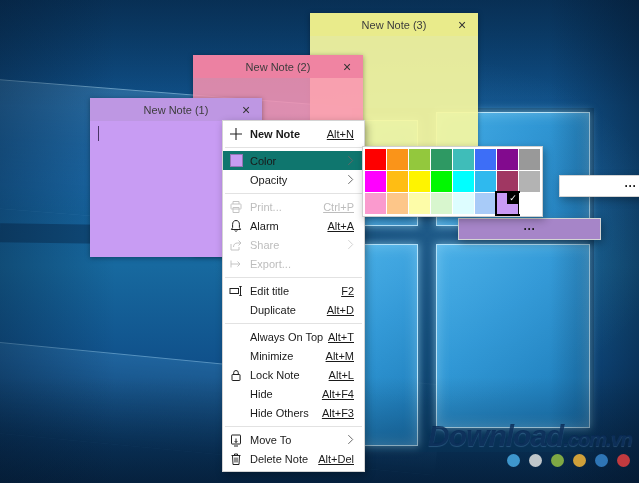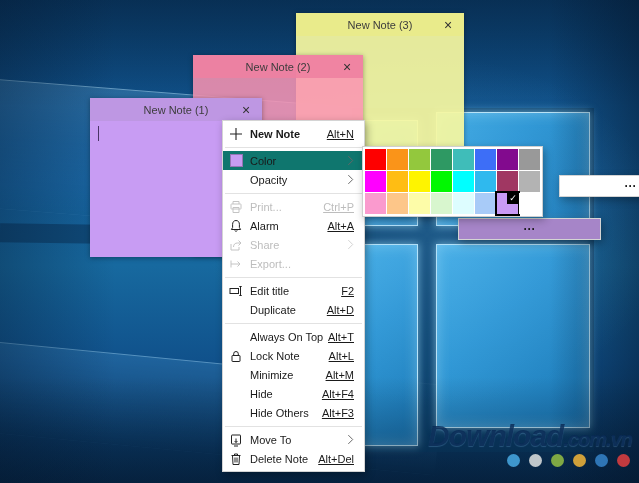--- a/index.html
+++ b/index.html
@@ -43,21 +43,21 @@
   .note .title{position:absolute;left:0;right:0;text-align:center;font-size:11px;color:#3c3c3c;}
   .note .btns{margin-left:auto;display:flex;height:100%;align-items:stretch;position:relative;padding-right:6px;}
   .nbtn{width:24px;display:flex;align-items:center;justify-content:center;color:#333;cursor:default;}
   .nbtn.menu{font-size:12px;font-weight:bold;letter-spacing:0;}
   .nbtn.close{width:20px;font-size:14px;}
   .note .body{position:relative;}
   .cursor{position:absolute;left:8px;top:5px;width:1px;height:15px;background:#4a3566;}
   #note1{left:90px;top:98px;width:172px;height:159px;z-index:3;}
   #note1 .body{height:136px;}
   #note2{left:193px;top:55px;width:170px;height:200px;z-index:2;}
-  #note3{left:296px;top:13px;width:168px;height:202px;z-index:1;}
+  #note3{left:310px;top:13px;width:168px;height:202px;z-index:1;}
 
   
   .menu{position:absolute;left:222px;top:120px;width:143px;background:#fff;border:1px solid #D4D4D4;
     box-shadow:2px 3px 8px rgba(0,0,0,.3);padding:3px 0;z-index:4;box-sizing:border-box;font-size:11px;color:#1a1a1a;}
   .mi{height:19px;display:flex;align-items:center;padding:0 10px 0 6px;}
   .mi.hl{background:#0f766e;}
   .mi .ic{width:14px;height:14px;margin-right:7px;flex:0 0 14px;display:flex;align-items:center;justify-content:center;}
   .mi .lbl{white-space:nowrap;}
   .mi .lbl.b{font-weight:bold;}
   .mi .sc{margin-left:auto;white-space:nowrap;text-decoration:underline;}
@@ -242,34 +242,34 @@
 
     <div class="msep"></div>
 
     <div class="mi">
       <span class="ic"></span>
       <span class="lbl">Always On Top</span>
       <span class="sc">Alt+T</span>
     </div>
 
     <div class="mi">
+      <span class="ic"></span>
+      <span class="lbl">Minimize</span>
+      <span class="sc">Alt+M</span>
+    </div>
+
+    <div class="mi">
       <span class="ic">
           <svg width="14" height="14" viewBox="0 0 14 14" fill="none" stroke="#222">
             <rect x="3" y="6.5" width="8" height="6" rx="0.5"></rect>
             <path d="M4.7 6.5V4.8a2.3 2.3 0 0 1 4.6 0v1.7"></path>
           </svg>
         </span>
       <span class="lbl">Lock Note</span>
       <span class="sc">Alt+L</span>
-    </div>
-
-    <div class="mi">
-      <span class="ic"></span>
-      <span class="lbl">Minimize</span>
-      <span class="sc">Alt+M</span>
     </div>
 
     <div class="mi">
       <span class="ic"></span>
       <span class="lbl">Hide</span>
       <span class="sc">Alt+F4</span>
     </div>
 
     <div class="mi">
       <span class="ic"></span>

